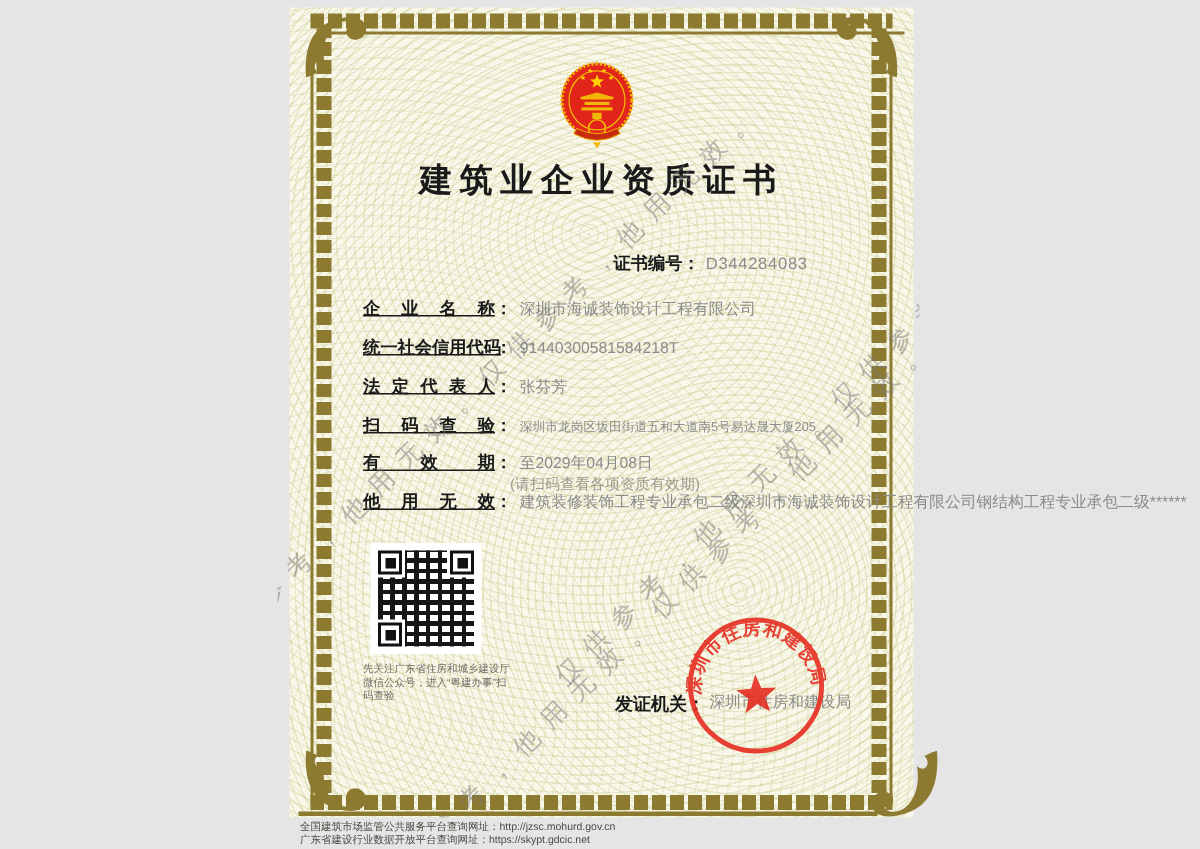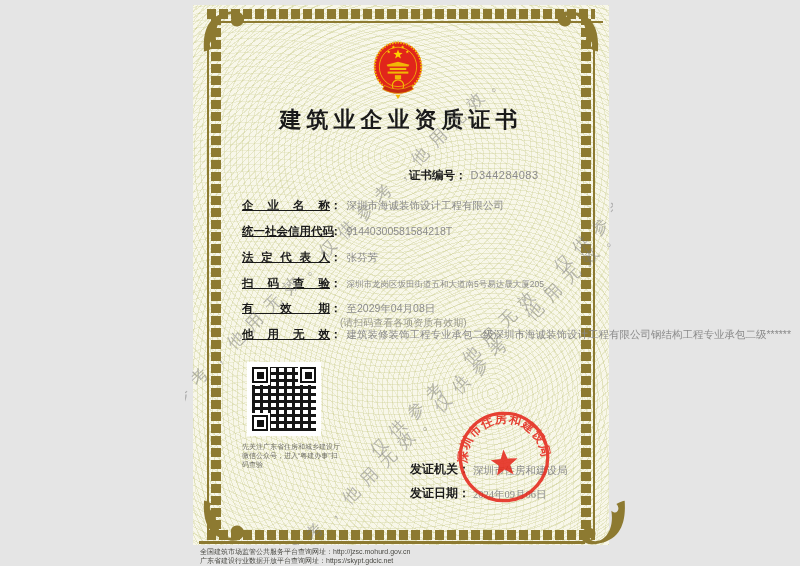--- a/index.html
+++ b/index.html
@@ -69,21 +69,21 @@
   .qr-pattern{position:absolute;inset:5px;
     background-image:
       repeating-linear-gradient(0deg,#161616 0 3px,rgba(0,0,0,0) 3px 7px),
       repeating-linear-gradient(90deg,#161616 0 3px,#fff 3px 8px);}
   .finder{position:absolute;width:12px;height:12px;border:2.5px solid #111;background:#fff;box-shadow:0 0 0 2px #fff;}
   .finder::after{content:"";position:absolute;inset:2.5px;background:#111;}
   .finder.tl{left:5px;top:5px;} .finder.tr{right:5px;top:5px;} .finder.bl{left:5px;bottom:5px;}
   .qr-caption{position:absolute;left:49px;top:437px;width:102px;font-size:7px;line-height:9px;color:#6e6e66;}
 
   
-  .irow{position:absolute;left:217px;display:flex;align-items:flex-end;white-space:nowrap;font-family:Liberation Serif, serif;}
+  .irow{position:absolute;left:217px;display:flex;align-items:flex-start;white-space:nowrap;}
   .irow .lab{font-size:12px;font-weight:700;color:var(--ink);}
   .irow .val{font-size:10.5px;color:var(--val);margin-left:3px;}
   .i1{top:456px;} .i2{top:480px;}
 
   
   .seal{position:absolute;left:264px;top:405px;width:94px;height:94px;opacity:.88;transform:rotate(-4deg);z-index:20;}
   .seal svg{width:100%;height:100%;display:block;}
 
   
   .wm-layer{position:absolute;left:185px;top:0;width:428px;height:545px;overflow:hidden;z-index:30;pointer-events:none;}
@@ -202,24 +202,20 @@
       <div class="finder tl"></div>
       <div class="finder tr"></div>
       <div class="finder bl"></div>
     </div>
     <div class="qr-caption">先关注广东省住房和城乡建设厅微信公众号，进入“粤建办事”扫码查验</div>
 
     <div class="irow i1">
       <span class="lab">发证机关：</span>
       <span class="val">深圳市住房和建设局</span>
     </div>
-    <div class="irow i2">
-      <span class="lab">发证日期：</span>
-      <span class="val">2024年09月06日</span>
-    </div>
 
     <div class="seal">
       <svg viewBox="0 0 100 100">
         <circle cx="50" cy="50" r="46.5" fill="none" stroke="#e5291d" stroke-width="3.5"></circle>
         <path id="sealArc" d="M 14.5,72 A 40,40 0 1 1 85.5,72" fill="none"></path>
         <text font-size="13" fill="#e5291d" font-weight="bold" letter-spacing="1">
           <textPath href="#sealArc" startOffset="50%" text-anchor="middle">深圳市住房和建设局</textPath>
         </text>
         <polygon points="50,42 53.64,51.98 64.27,52.36 55.9,58.92 58.82,69.14 50,63.2 41.18,69.14 44.1,58.92 35.73,52.36 46.36,51.98" fill="#e5291d"></polygon>
       </svg>

